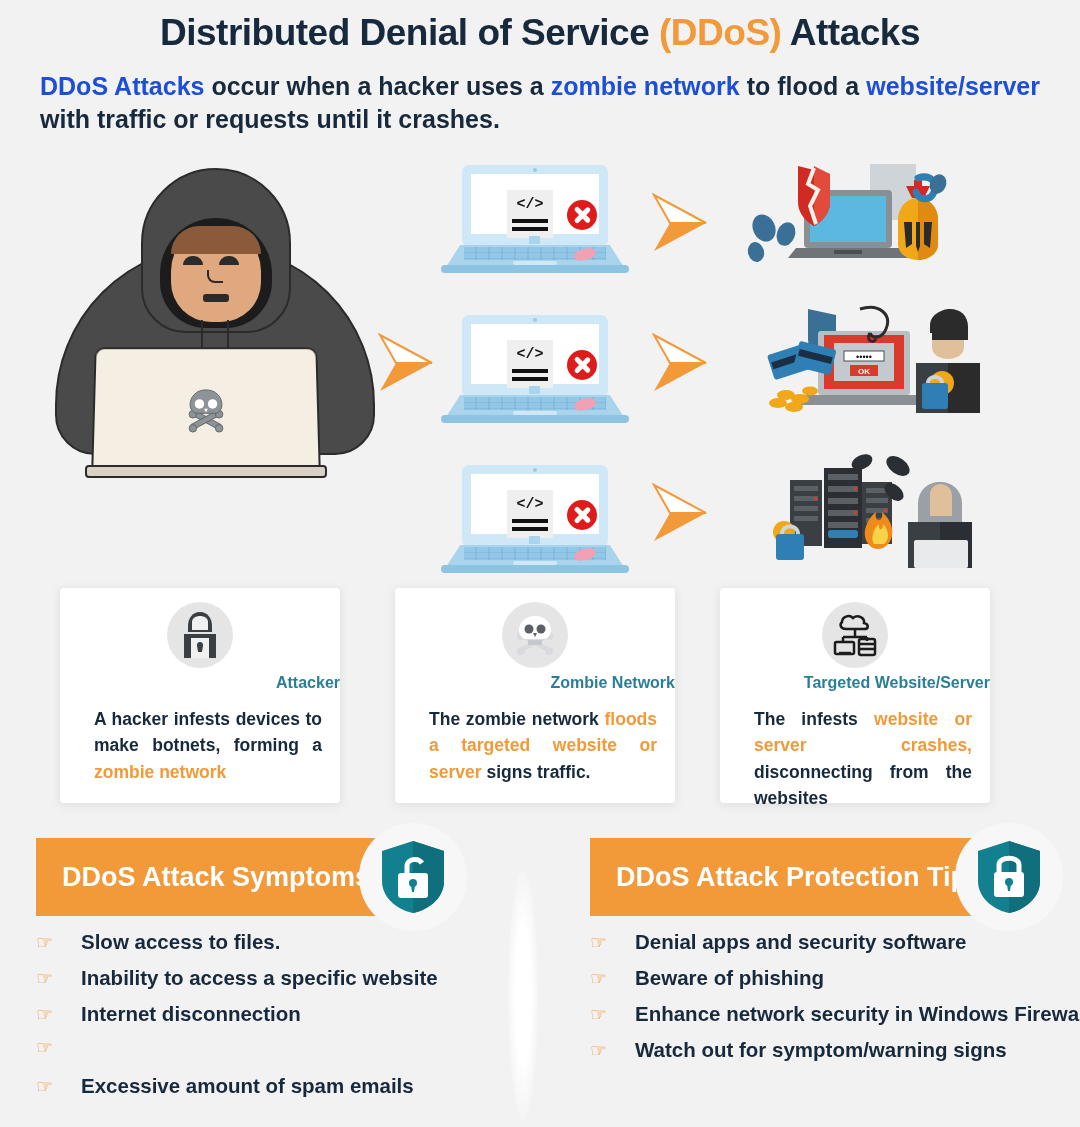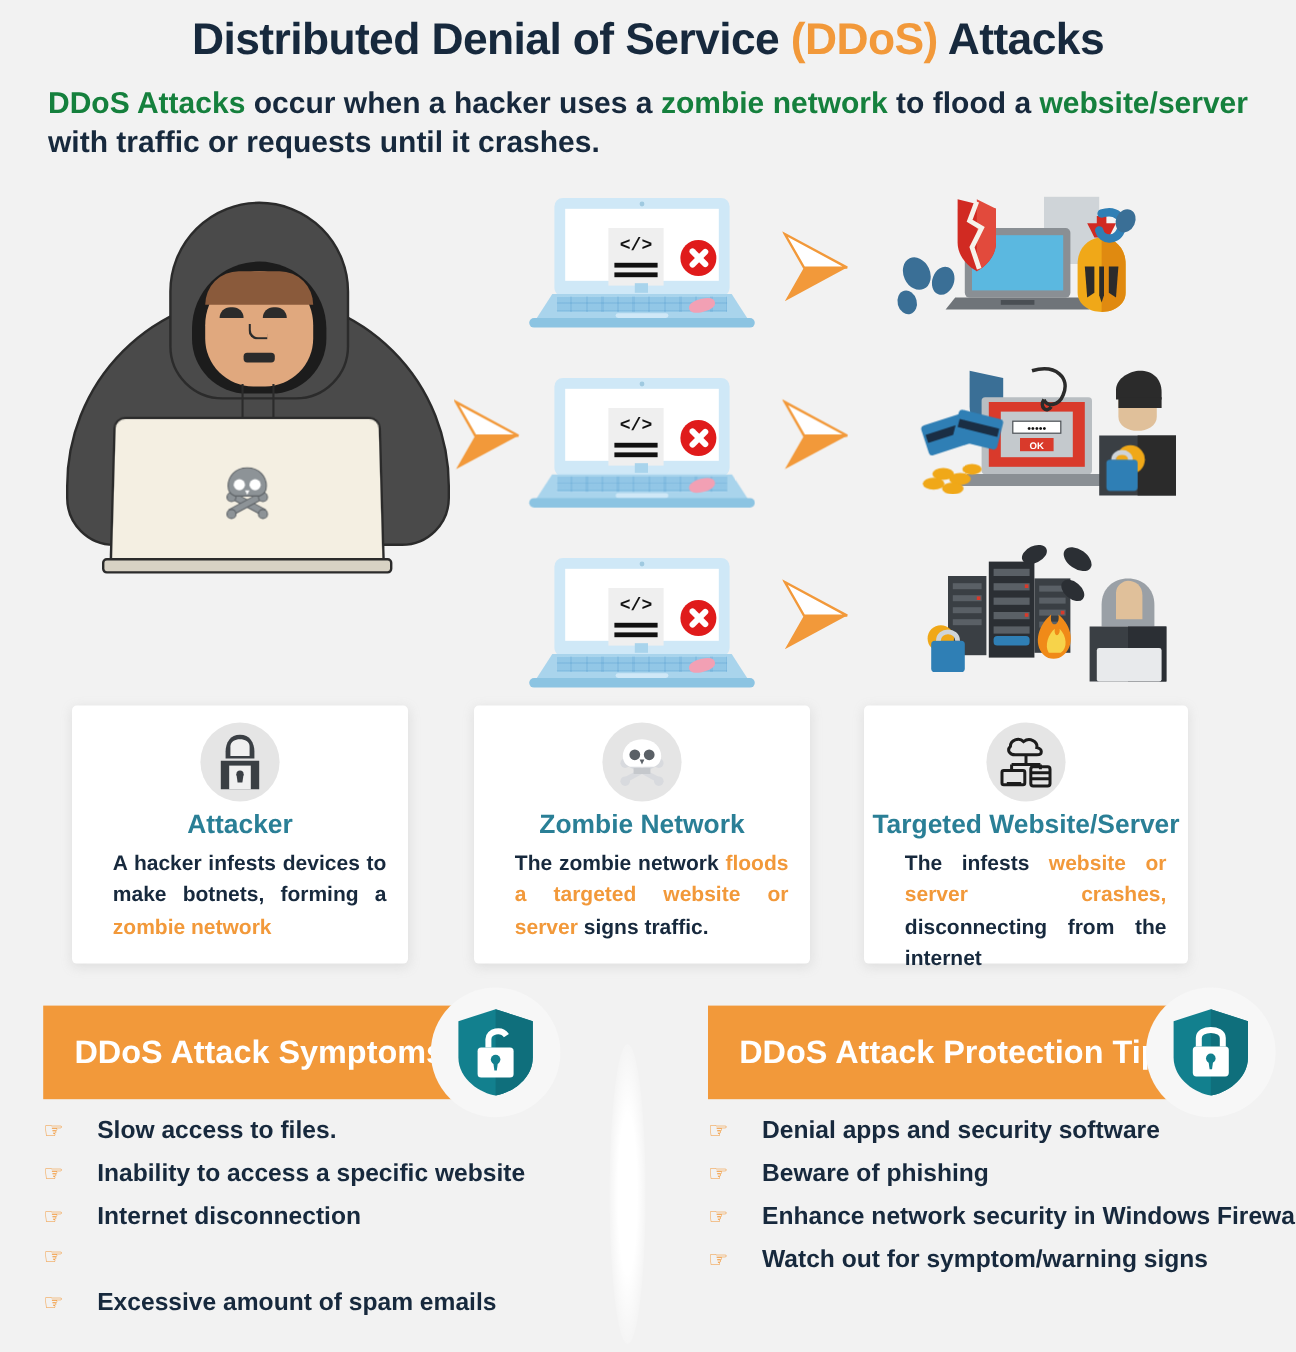--- a/index.html
+++ b/index.html
@@ -17,21 +17,21 @@
     text-align: center;
     font-size: 37px; font-weight: bold; letter-spacing: -0.5px;
     color: #17293d;
   }
   .title .hl { color: #f2993a; }
   .subtitle {
     position: absolute; top: 70px; left: 40px; width: 1000px;
     font-size: 25px; font-weight: bold; line-height: 1.33;
     color: #17293d; text-align: justify;
   }
-  .subtitle .hl { color: #15803d; }
+  .subtitle .hl { color: #1d4ed8; }
 
   
   .illus { position: absolute; }
 
   
   .hacker { left: 55px; top: 160px; width: 320px; height: 325px; }
   .hk-body {
     position: absolute; left: 0; top: 85px; width: 320px; height: 210px;
     background: #4a4a4a; border: 2px solid #2b2b2b;
     border-radius: 160px 160px 40px 40px;
@@ -165,21 +165,21 @@
     background: #ffffff; border-radius: 4px;
     box-shadow: 0 2px 10px rgba(150,150,150,.22);
   }
   .card-icon-wrap {
     position: absolute; top: 14px; left: 50%; transform: translateX(-50%);
     width: 66px; height: 66px; border-radius: 50%; background: #e5e5e5;
     display: flex; align-items: center; justify-content: center;
   }
   .card-title {
     position: absolute; top: 86px; left: 0; width: 100%;
-    text-align: center; font-size: 22px; font-weight: bold; color: #2a7f96;
+    text-align: right; font-size: 16px; font-weight: bold; color: #2a7f96;
   }
   .card-body {
     position: absolute; top: 118px; left: 18px; right: 18px;
     font-size: 17.5px; font-weight: bold; line-height: 1.5;
     color: #17293d; text-align: justify; margin-left: 16px;
   }
   .card-body .hl { color: #f2993a; }
 
   
   .sect-header {
@@ -498,21 +498,21 @@
       <svg width="44" height="44" viewBox="0 0 44 44">
         <path d="M13 16 C8 16 6 12 9 9 C9 4 16 1 20 5 C25 1 32 5 31 10 C36 11 36 16 31 16 Z" fill="none" stroke="#1c1c1c" stroke-width="2.5"></path>
         <path d="M22 16 L22 24 M10 24 L34 24 M10 24 L10 29 M34 24 L34 28" stroke="#1c1c1c" stroke-width="2.5" fill="none"></path>
         <rect x="2" y="29" width="19" height="12" rx="1.5" fill="none" stroke="#1c1c1c" stroke-width="2.5"></rect>
         <path d="M6 40 L18 40" stroke="#1c1c1c" stroke-width="2.5"></path>
         <rect x="26" y="26" width="16" height="16" rx="2" fill="none" stroke="#1c1c1c" stroke-width="2.5"></rect>
         <path d="M26 31 L42 31 M26 36 L42 36" stroke="#1c1c1c" stroke-width="2.5"></path>
       </svg>
     </div>
     <div class="card-title">Targeted Website/Server</div>
-    <div class="card-body"><span>The infests </span><span class="hl">website or server crashes,</span><span> disconnecting from the internet</span></div>
+    <div class="card-body"><span>The infests </span><span class="hl">website or server crashes,</span><span> disconnecting from the websites</span></div>
   </div>
 
   <div class="sect-header" style="left:36px; top:838px; width:375px;">
     <div class="label">DDoS Attack Symptoms</div>
   </div>
   <div class="shield-badge" style="left:359px; top:823px;">
     <svg width="66" height="74" viewBox="0 0 66 74">
       <path d="M33 1 L64 11 L64 41 C64 60 45 71 33 73 C21 71 2 60 2 41 L2 11 Z" fill="#12808e"></path>
       <path d="M33 1 L64 11 L64 41 C64 60 45 71 33 73 Z" fill="#0f6f7c"></path>
       <rect x="18" y="33" width="30" height="25" rx="3" fill="#ffffff"></rect>

